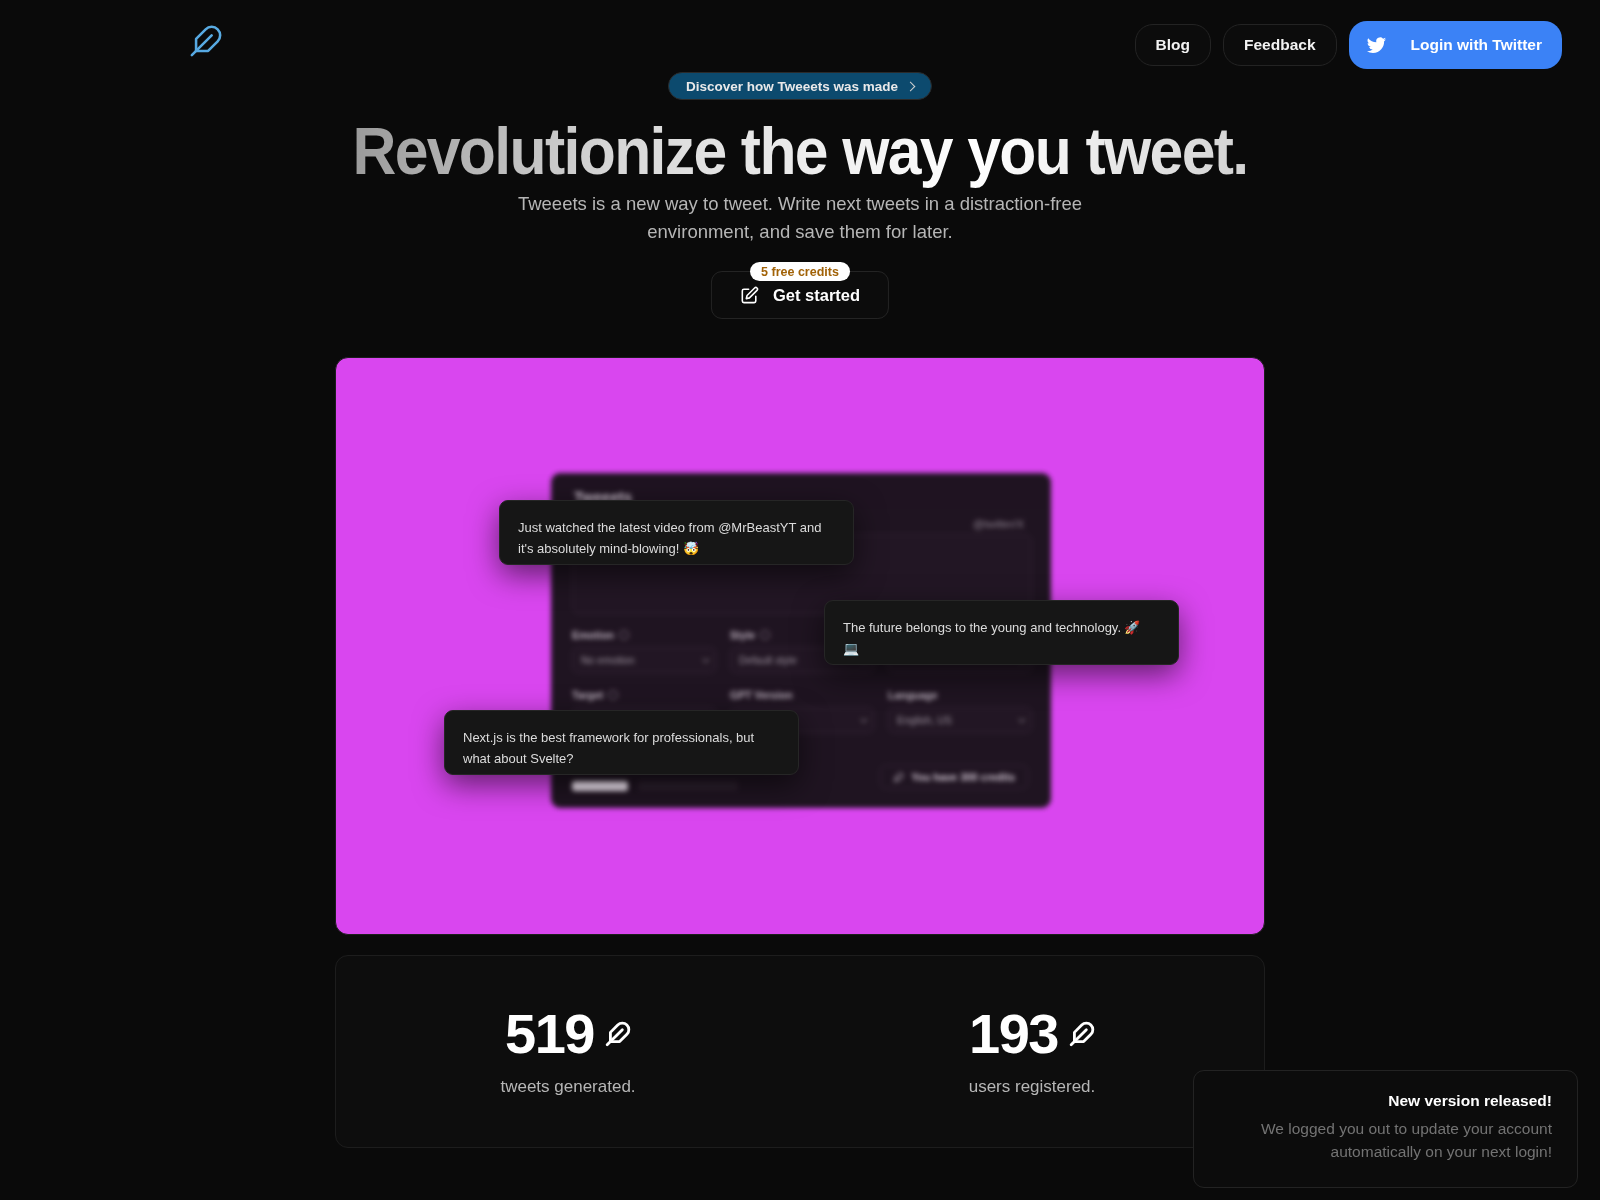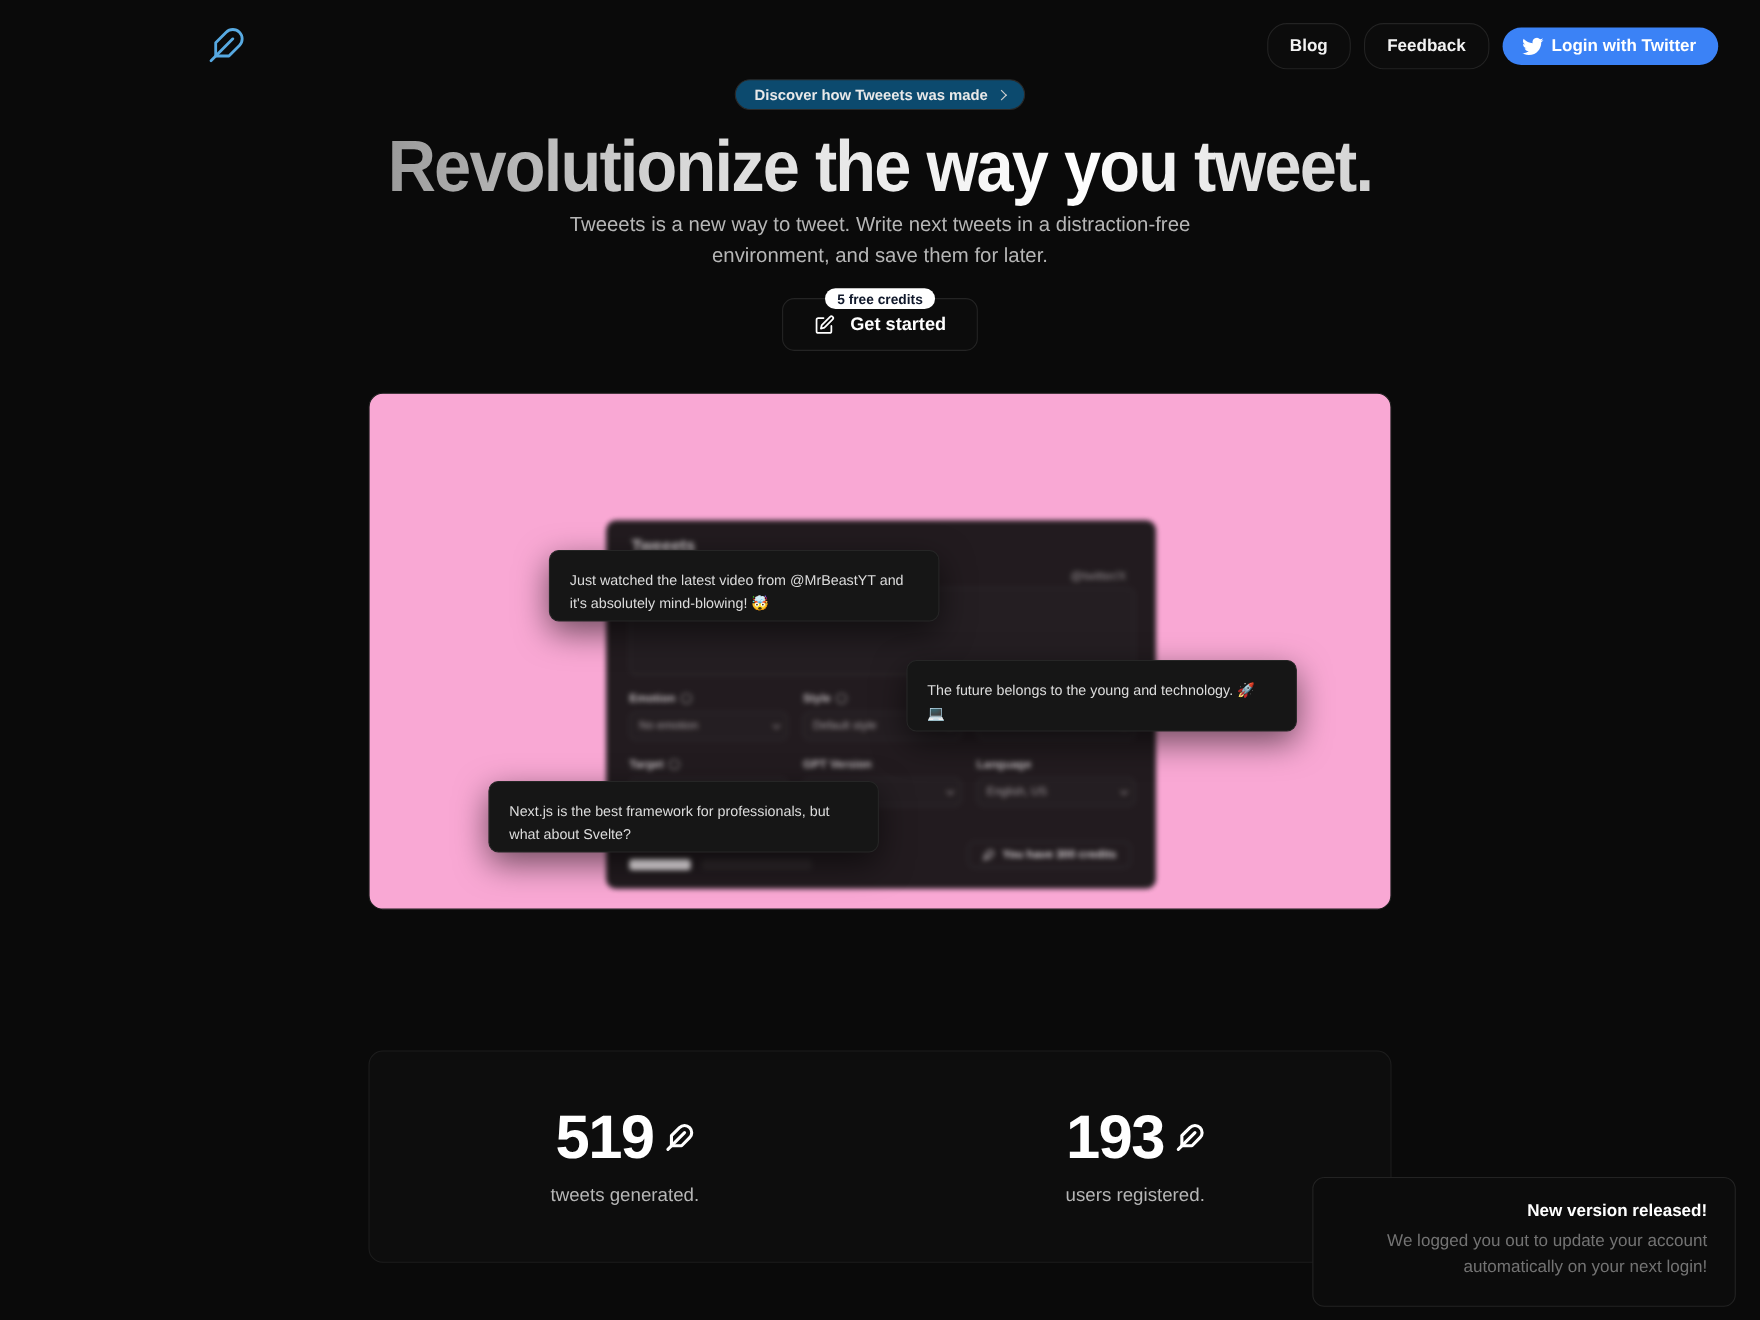--- a/index.html
+++ b/index.html
@@ -49,31 +49,31 @@
     background: #0c0c0c;
     color: #f2f2f2;
     font-size: 15.5px;
     font-weight: bold;
     display: flex;
     align-items: center;
     cursor: pointer;
     font-family: "Liberation Sans", sans-serif;
   }
   .btn-twitter {
-    height: 34px;
+    height: 48px;
     padding: 0 20px 0 17px;
     border: none;
     border-radius: 18px;
     background: #3b82f6;
     color: #ffffff;
     font-size: 15.5px;
     font-weight: bold;
     display: flex;
     align-items: center;
-    gap: 7px;
+    gap: 24px;
     cursor: pointer;
     font-family: "Liberation Sans", sans-serif;
   }
 
   
   .hero { position: absolute; top: 0; left: 0; width: 1600px; }
 
   .discover-pill {
     position: absolute;
     top: 72px;
@@ -140,21 +140,21 @@
     left: 50%;
     transform: translateX(-50%);
   }
   .credits-badge {
     position: absolute;
     top: 0;
     left: 50%;
     transform: translateX(-50%);
     z-index: 3;
     background: #ffffff;
-    color: #0f172a;
+    color: #a16207;
     font-size: 12.5px;
     font-weight: bold;
     height: 19px;
     padding: 0 11px;
     border-radius: 999px;
     display: flex;
     align-items: center;
     white-space: nowrap;
   }
   .cta-btn {
@@ -173,22 +173,22 @@
     cursor: pointer;
     font-family: "Liberation Sans", sans-serif;
   }
 
   
   .demo-card {
     position: absolute;
     top: 357px;
     left: 335px;
     width: 930px;
-    height: 470px;
-    background: #f9a8d4;
+    height: 578px;
+    background: #d946ef;
     border: 1px solid #1d1d1d;
     border-radius: 13px;
     overflow: hidden;
   }
 
   .app-shot {
     position: absolute;
     left: 215px;
     top: 115px;
     width: 500px;

